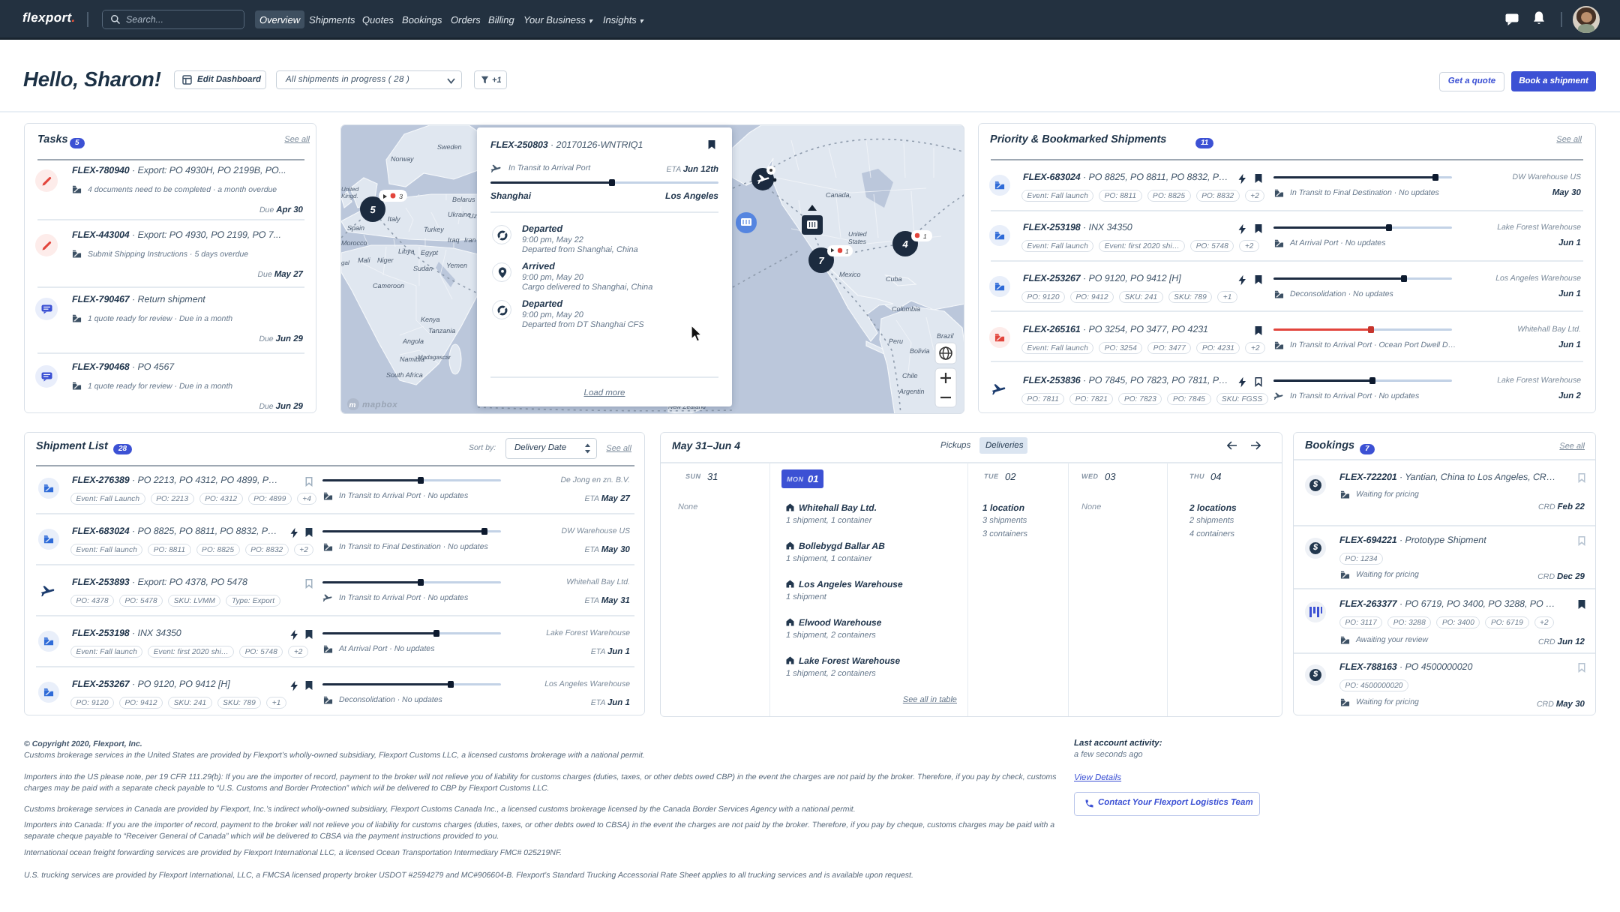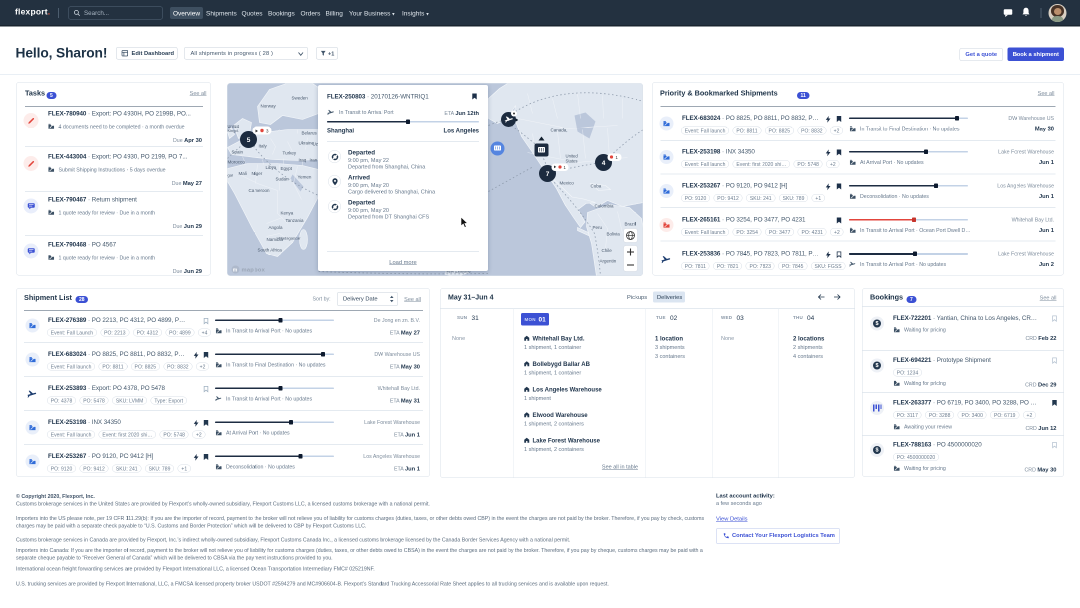--- a/index.html
+++ b/index.html
@@ -1,15 +1,15 @@
 <!DOCTYPE html>
 <html><head><meta charset="utf-8"><title>Dashboard</title><style>
 html,body{margin:0;padding:0;background:#fff;}
 *{box-sizing:border-box;}
-#vp{position:relative;width:1080px;height:608px;overflow:hidden;background:#8b5cf6;}
+#vp{position:relative;width:1080px;height:608px;overflow:hidden;background:#8b5cf6;font-style:italic;}
 #zoom{position:absolute;left:0;top:0;width:2160px;height:1216px;transform:scale(.5) translateZ(0);transform-origin:0 0;will-change:transform;backface-visibility:hidden;
   font-family:"Liberation Sans",sans-serif;color:#3e5268;background:#fff;}
 .abs{position:absolute;}
 .panel{position:absolute;background:#fff;border:1px solid #d9e0e8;border-radius:6px;}
 .pt{font-size:14.5px;font-weight:bold;color:#1e3348;}
 .badge{display:inline-block;background:#3c51d4;color:#fff;border-radius:9px;font-size:10px;font-weight:bold;height:14px;line-height:14px;padding:0 7px;}
 .seeall{font-size:11px;color:#7d8c9c;text-decoration:underline;}
 .hdiv{position:absolute;height:2px;background:#e4eaf0;}
 .tag{display:inline-block;border:1px solid #d8dfe7;border-radius:10px;padding:0 6.5px;font-size:10px;color:#6b7c8f;height:16px;line-height:15px;margin-right:7px;white-space:nowrap;letter-spacing:.1px;}
 .rt{font-size:12.5px;font-weight:bold;color:#22374e;white-space:nowrap;letter-spacing:-.1px;}

